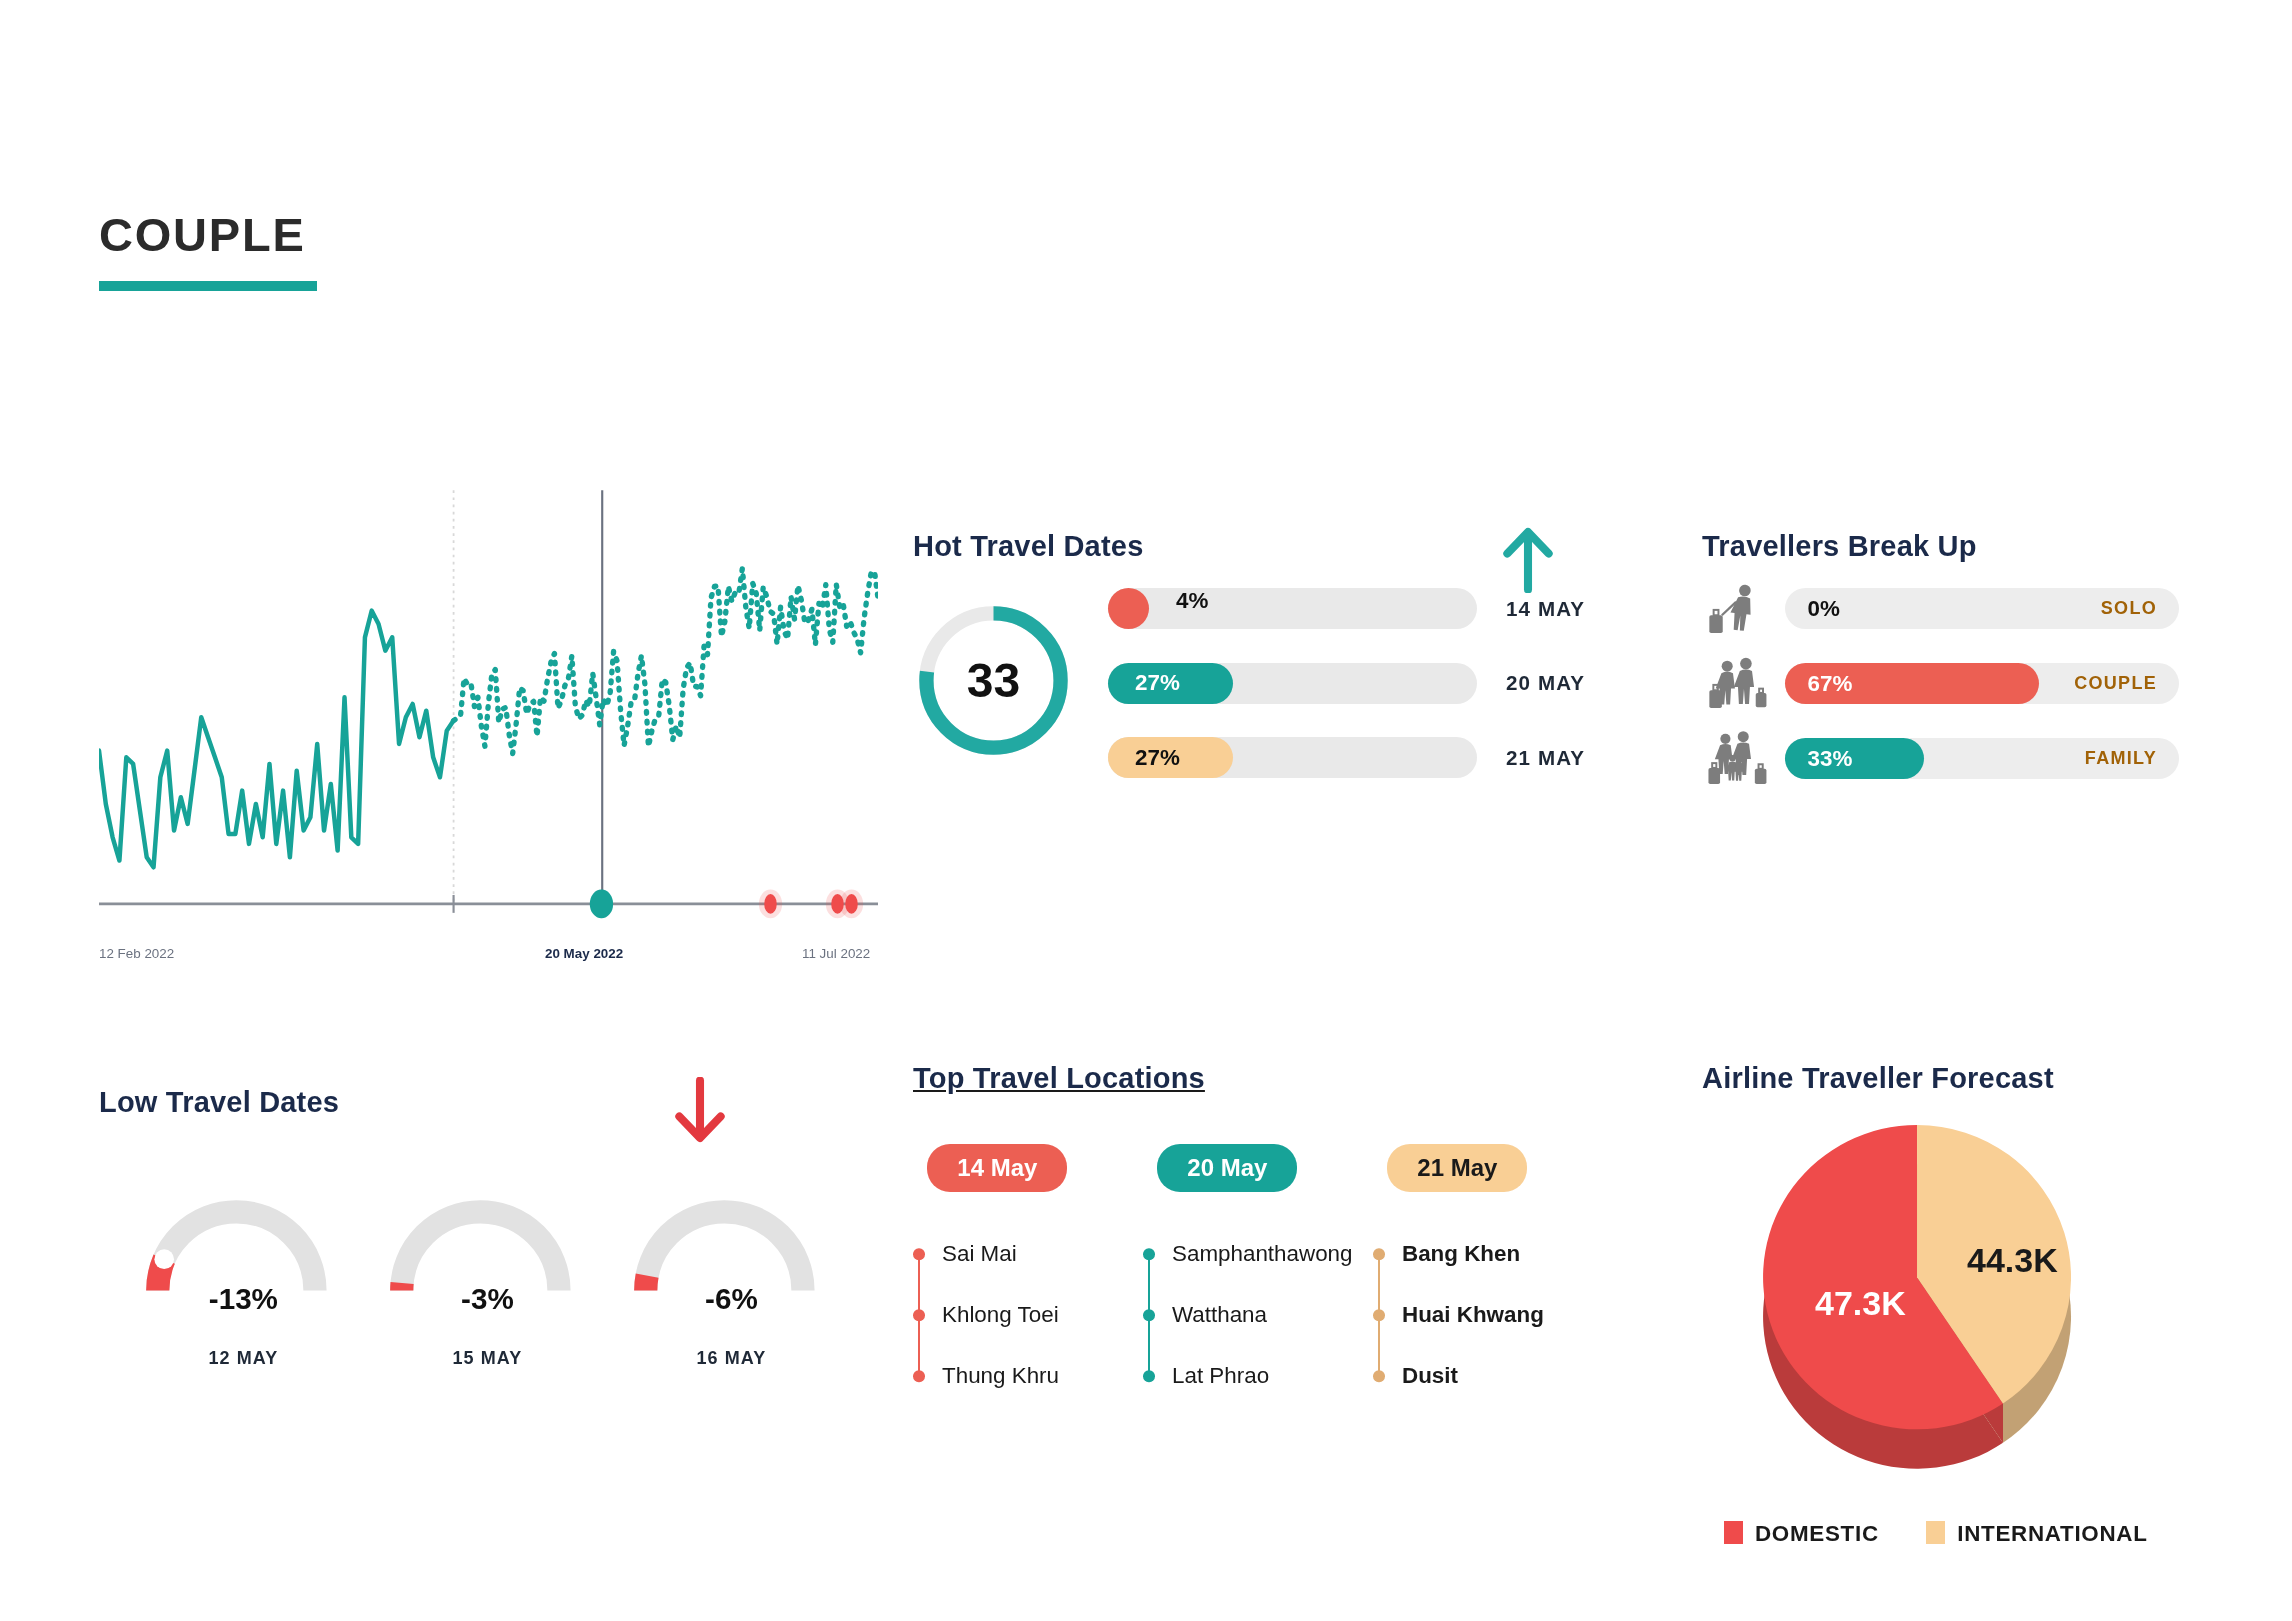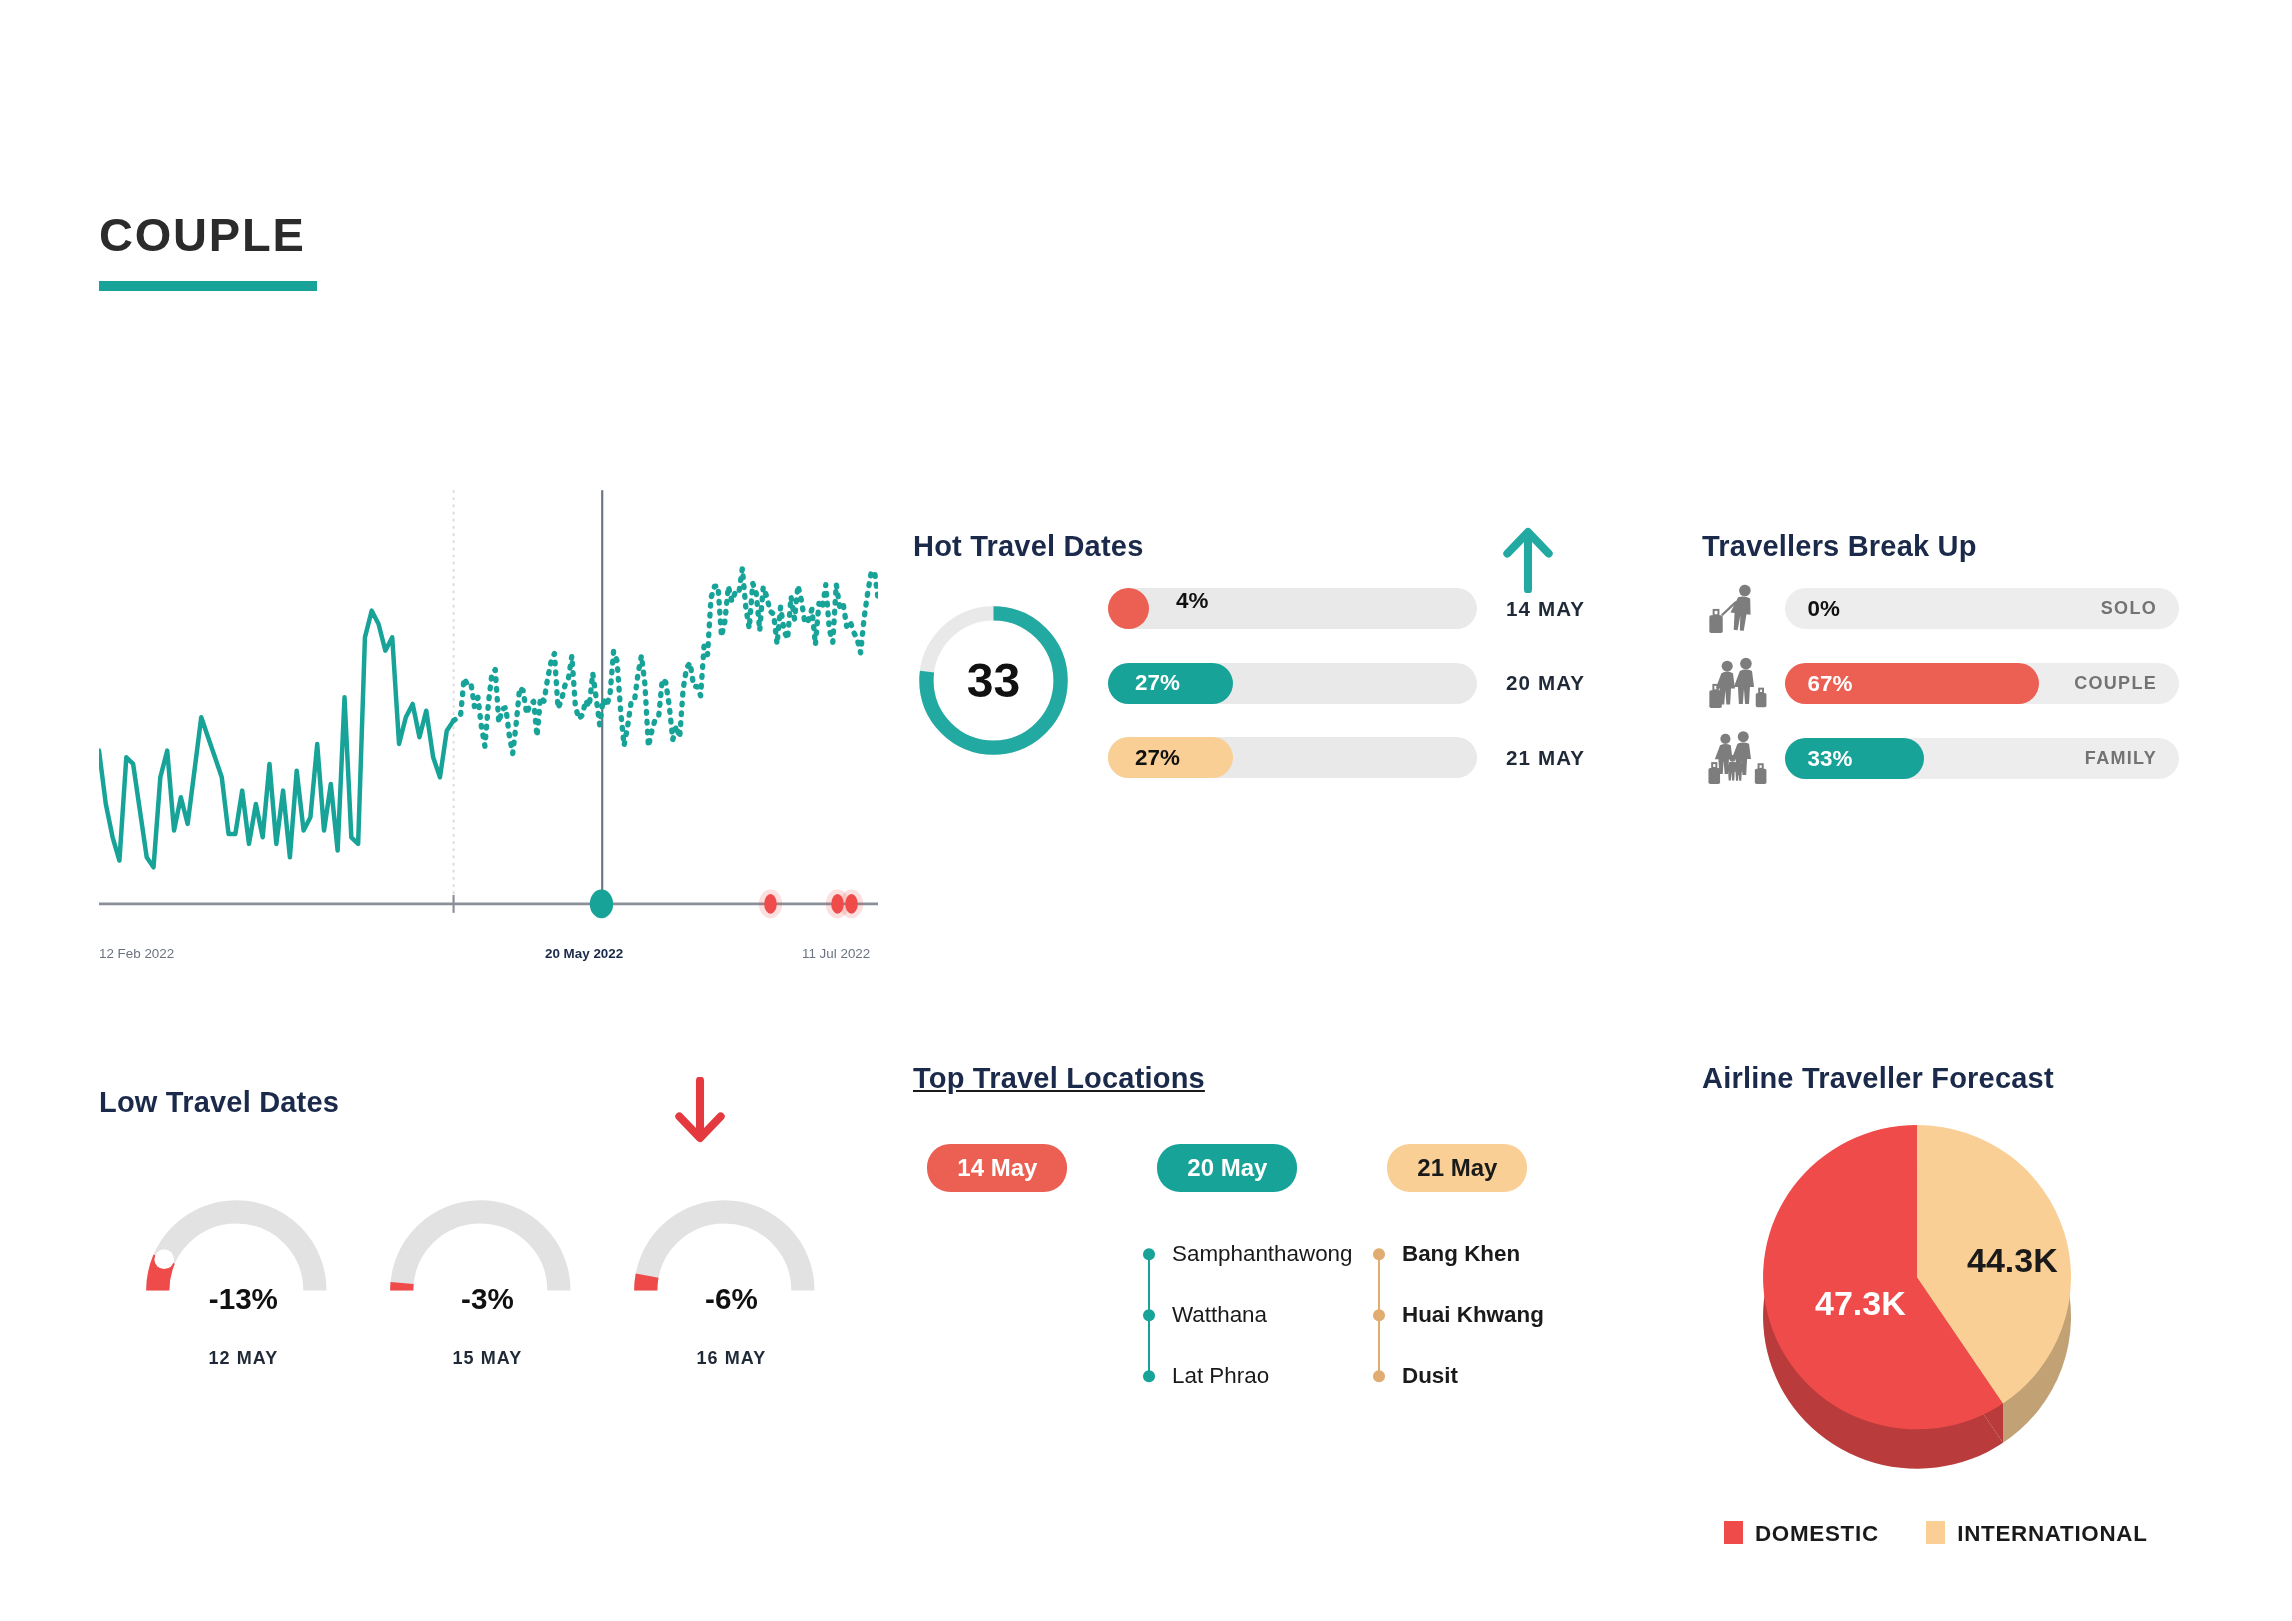--- a/index.html
+++ b/index.html
@@ -114,21 +114,21 @@
   }
   .trav-pct {
     position: relative;
     font-size: 22.4px; font-weight: 700;
     padding-left: 23px;
   }
   .trav-name {
     position: absolute; right: 21.5px;
     font-size: 18px; font-weight: 700;
     letter-spacing: 1.3px;
-    color: #737373;
+    color: #a16207;
   }
 
   
   #low-panel { left: 99px; top: 1086px; width: 779px; }
   #low-arrow { position: absolute; left: 573px; top: -9px; }
   .gauges { position: absolute; left: 22.4px; top: 99px; display: flex; }
   .gauge { position: relative; width: 244px; text-align: center; }
   .gauge-pct {
     position: absolute;
     left: 0; right: 0;
@@ -389,21 +389,35 @@
       <div class="gauge"><svg width="211" height="134" viewBox="0 0 236 150">
           <path d="M22,118.00000000000001 A88,88 0 0 1 198,117.99999999999997" fill="none" stroke="#e2e2e2" stroke-width="26"></path>
           <path d="M22,118.00000000000001 A88,88 0 0 1 23.558721935875397,101.51044431645626" fill="none" stroke="#ef4b4b" stroke-width="26"></path>
         </svg><div class="gauge-pct">-6%</div><div class="gauge-date">16 MAY</div></div>
     </div>
 </div>
 
 <div class="panel" id="locations-panel">
   <div class="panel-title">Top Travel Locations</div>
   <div class="loc-cols" id="loc-cols">
-      <div class="loc-col"><div class="loc-pill" style="background: rgb(236, 95, 83); color: rgb(255, 255, 255);">14 May</div></div>
+      <div class="loc-col"><div class="loc-pill" style="background: rgb(236, 95, 83); color: rgb(255, 255, 255);">14 May</div><div class="loc-list">
+          <div class="loc-line" style="background: rgb(236, 95, 83); height: 122px; top: 30px;"></div>
+          <div class="loc-item">
+            <span class="loc-dot" style="background: rgb(236, 95, 83);"></span>
+            <span class="loc-name">Sai Mai</span>
+          </div>
+          <div class="loc-item">
+            <span class="loc-dot" style="background: rgb(236, 95, 83);"></span>
+            <span class="loc-name">Khlong Toei</span>
+          </div>
+          <div class="loc-item">
+            <span class="loc-dot" style="background: rgb(236, 95, 83);"></span>
+            <span class="loc-name">Thung Khru</span>
+          </div>
+        </div></div>
       <div class="loc-col"><div class="loc-pill" style="background: rgb(23, 163, 152); color: rgb(255, 255, 255);">20 May</div><div class="loc-list">
           <div class="loc-line" style="background: rgb(23, 163, 152); height: 122px; top: 30px;"></div>
           <div class="loc-item">
             <span class="loc-dot" style="background: rgb(23, 163, 152);"></span>
             <span class="loc-name">Samphanthawong</span>
           </div>
           <div class="loc-item">
             <span class="loc-dot" style="background: rgb(23, 163, 152);"></span>
             <span class="loc-name">Watthana</span>
           </div>

